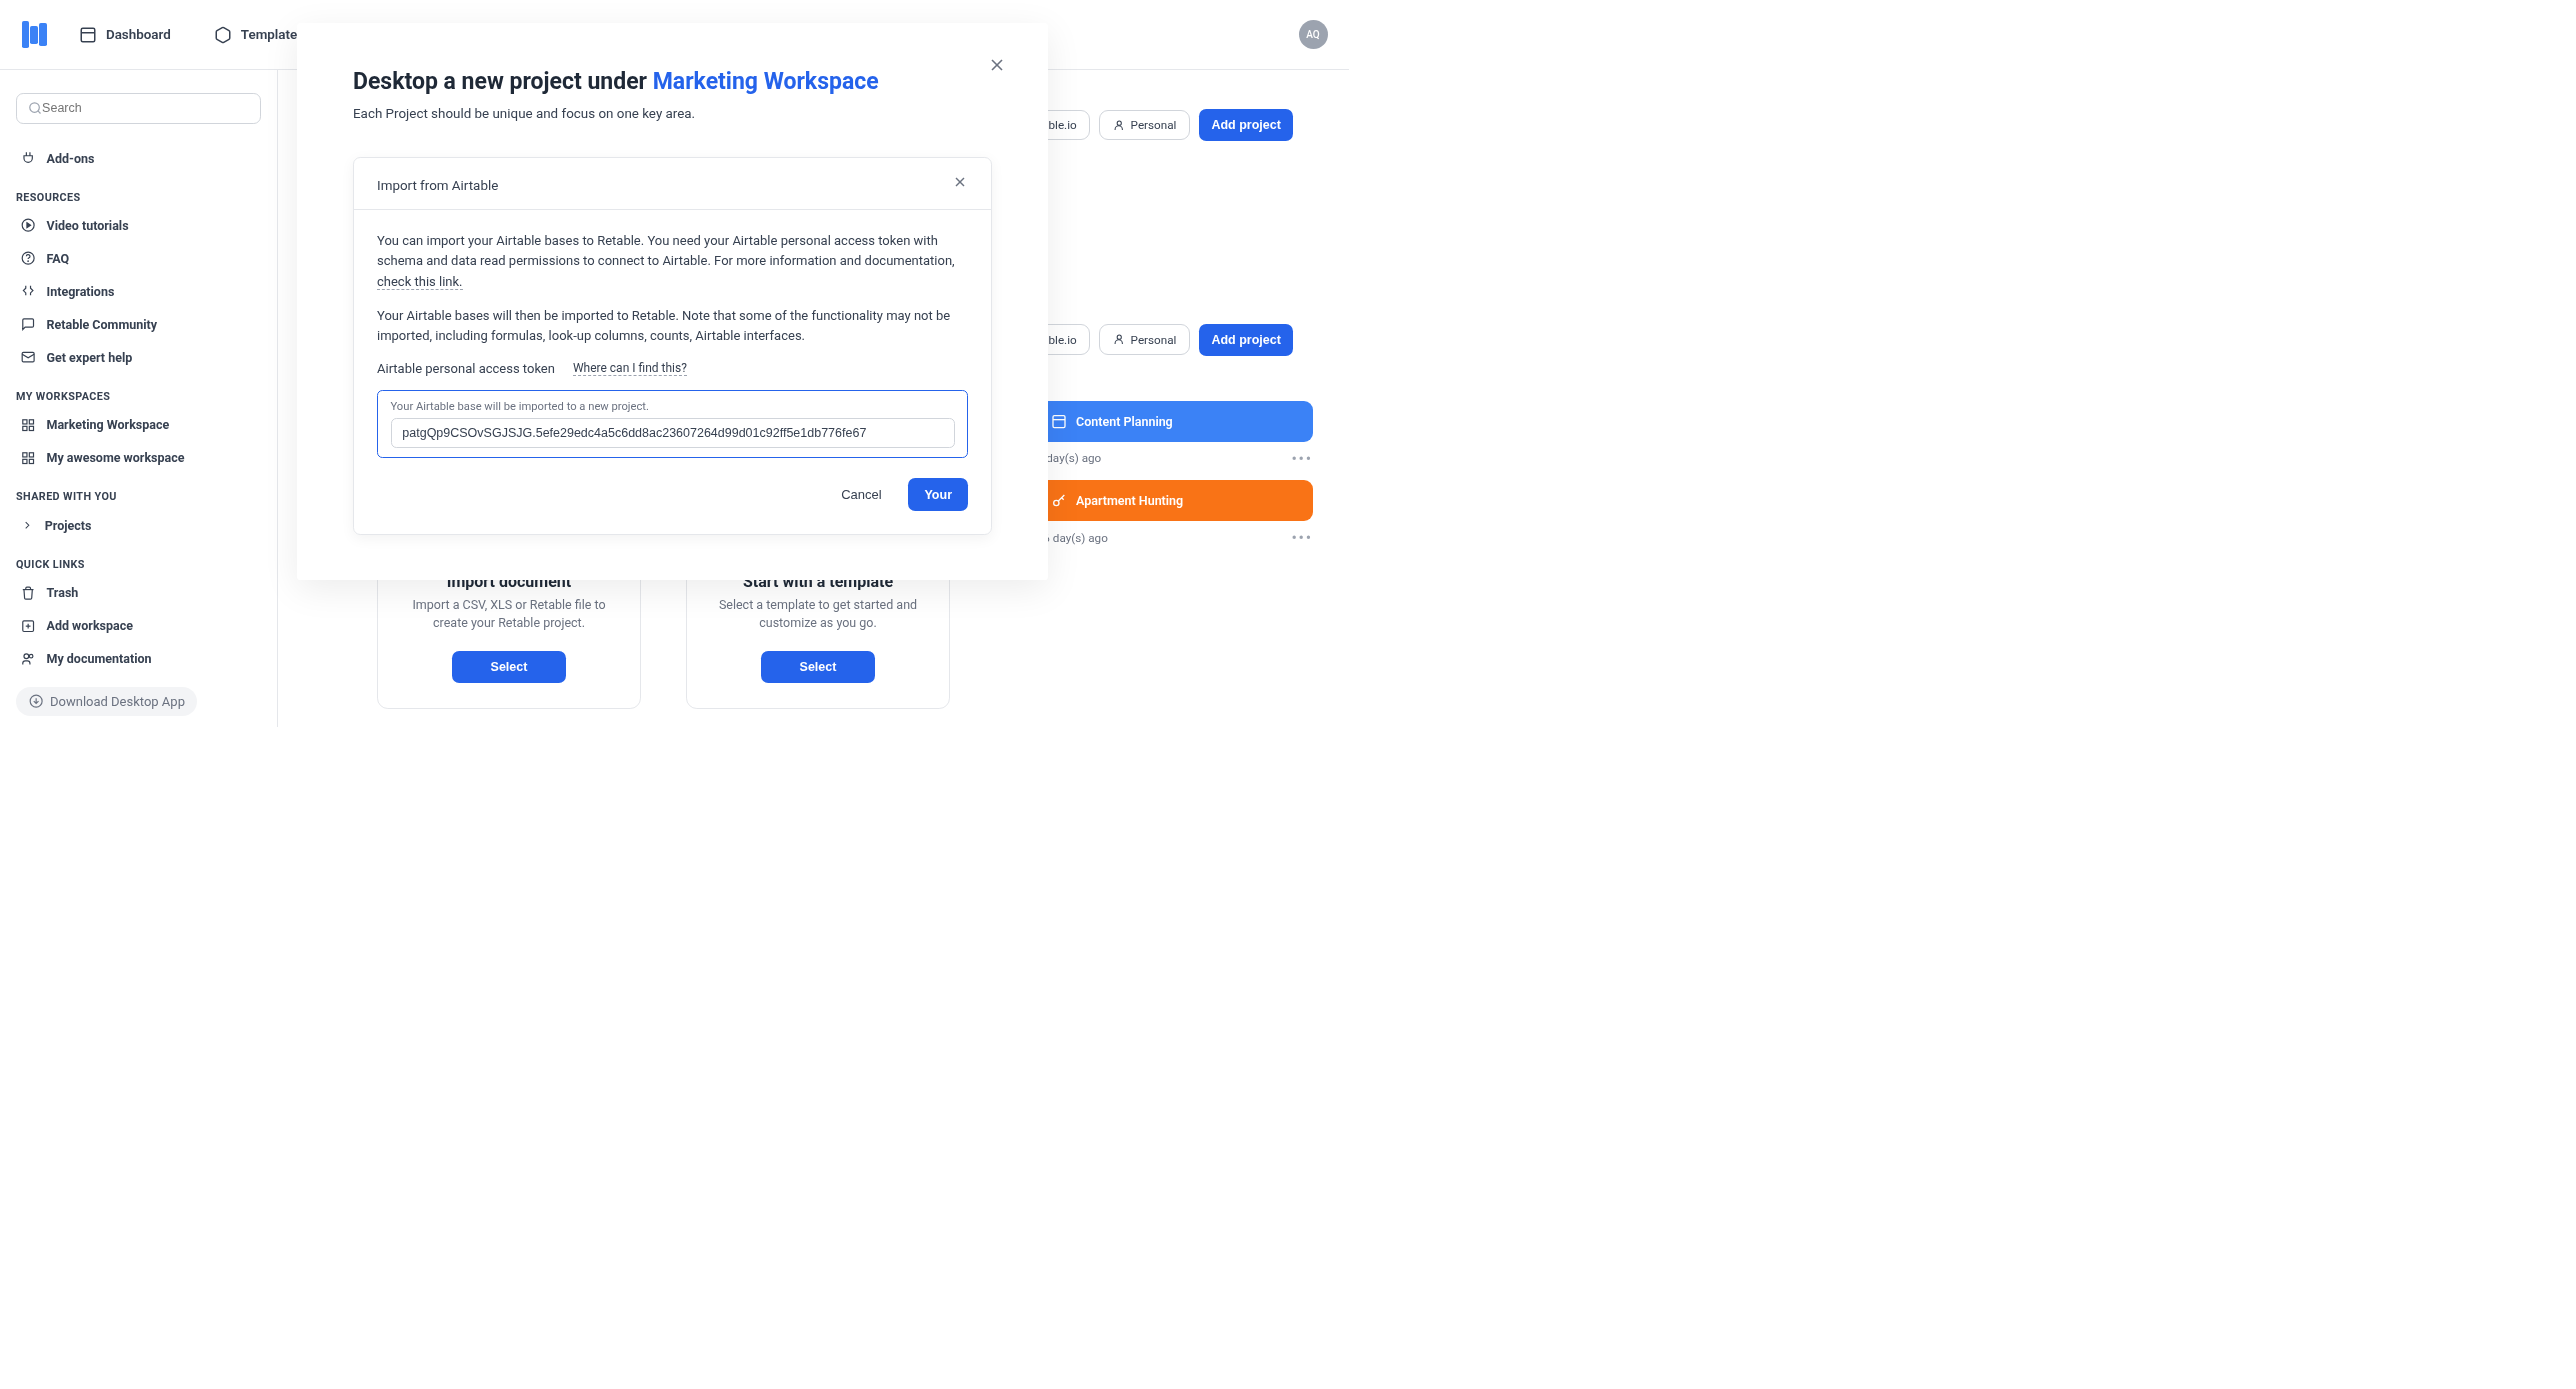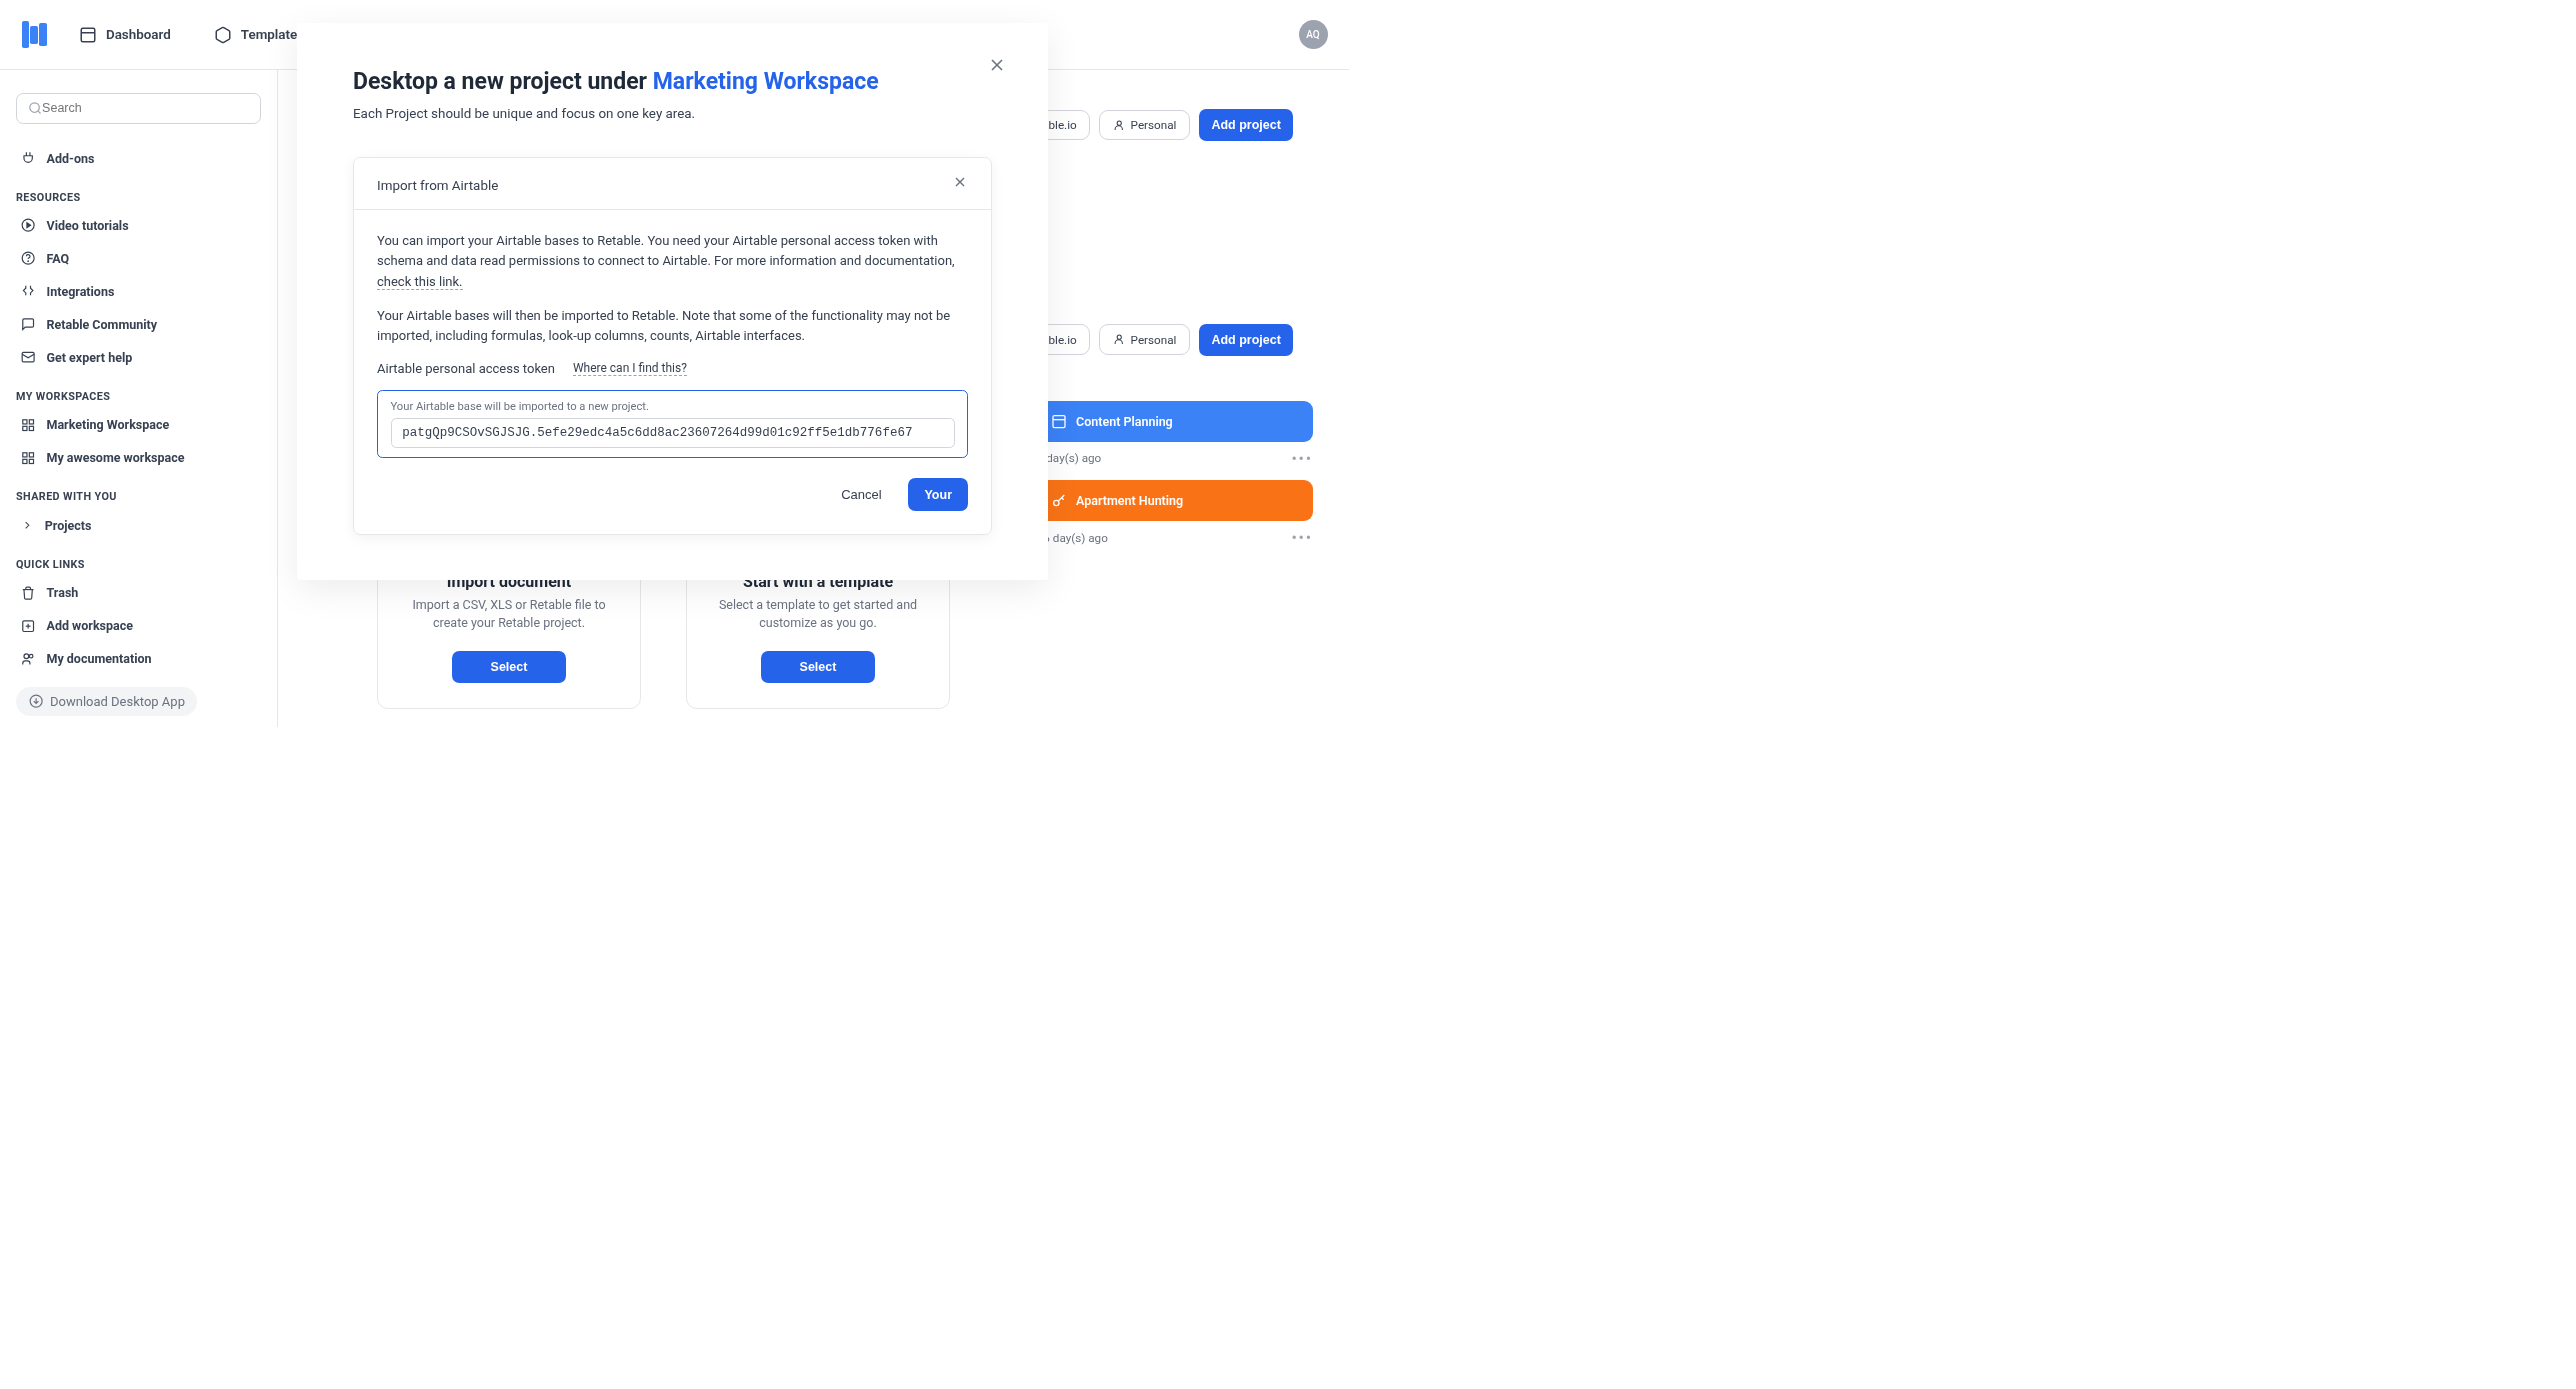--- a/index.html
+++ b/index.html
@@ -277,21 +277,21 @@
   color: #6b7280;
   margin-bottom: 5.4px;
 }
 .token-input {
   width: 100%;
   border: 0.9px solid #d1d5db;
   border-radius: 5.4px;
   padding: 7.2px 10.8px;
   font-size: 12.5px;
   color: #374151;
-  font-family: Liberation Mono, monospace;
+  font-family: Liberation Sans, sans-serif;
 }
 .inner-actions {
   display: flex;
   justify-content: flex-end;
   gap: 14.3px;
   margin-top: 20px;
 }
 .btn-ghost {
   background: transparent;
   border: none;

